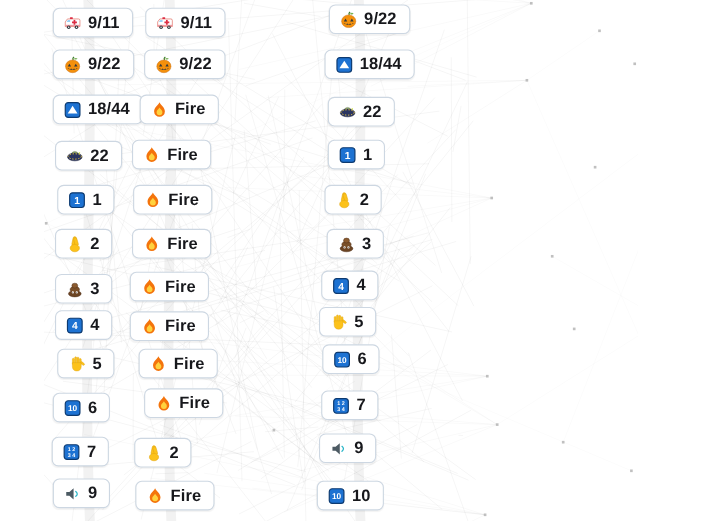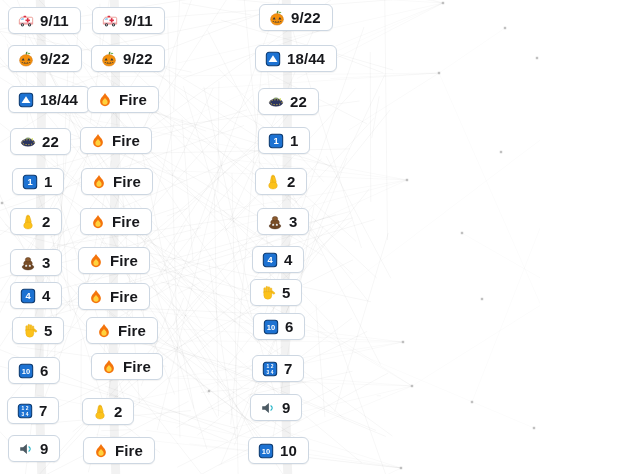--- a/index.html
+++ b/index.html
@@ -1,17 +1,17 @@
 <!DOCTYPE html>
 <html><head>
 <meta charset="utf-8">
 <style>
   html,body{margin:0;padding:0;background:#fff;}
   .stage{position:relative;width:540px;height:474px;overflow:hidden;background:#fff;
-         font-family:"Liberation Sans",sans-serif;}
+         font-family:"Liberation Sans",sans-serif;margin-left:40px;}
   svg.bg{position:absolute;left:0;top:0;width:640px;height:474px;}
   .item{position:absolute;display:inline-flex;align-items:center;gap:6px;
         height:27px;box-sizing:border-box;padding:3px 11px 3px 9px;
         background:#fff;border:1.5px solid #cdd7e2;border-radius:6px;
         font-size:15px;font-weight:700;color:#17181c;white-space:nowrap;
         box-shadow:0 1px 1px rgba(0,0,0,.05);cursor:pointer;}
   .item .icon{display:inline-flex;width:16px;height:16px;align-items:center;justify-content:center;}
   .item .icon svg{display:block;width:16px;height:16px;}
   .label{line-height:1;letter-spacing:.1px;}
 </style>

